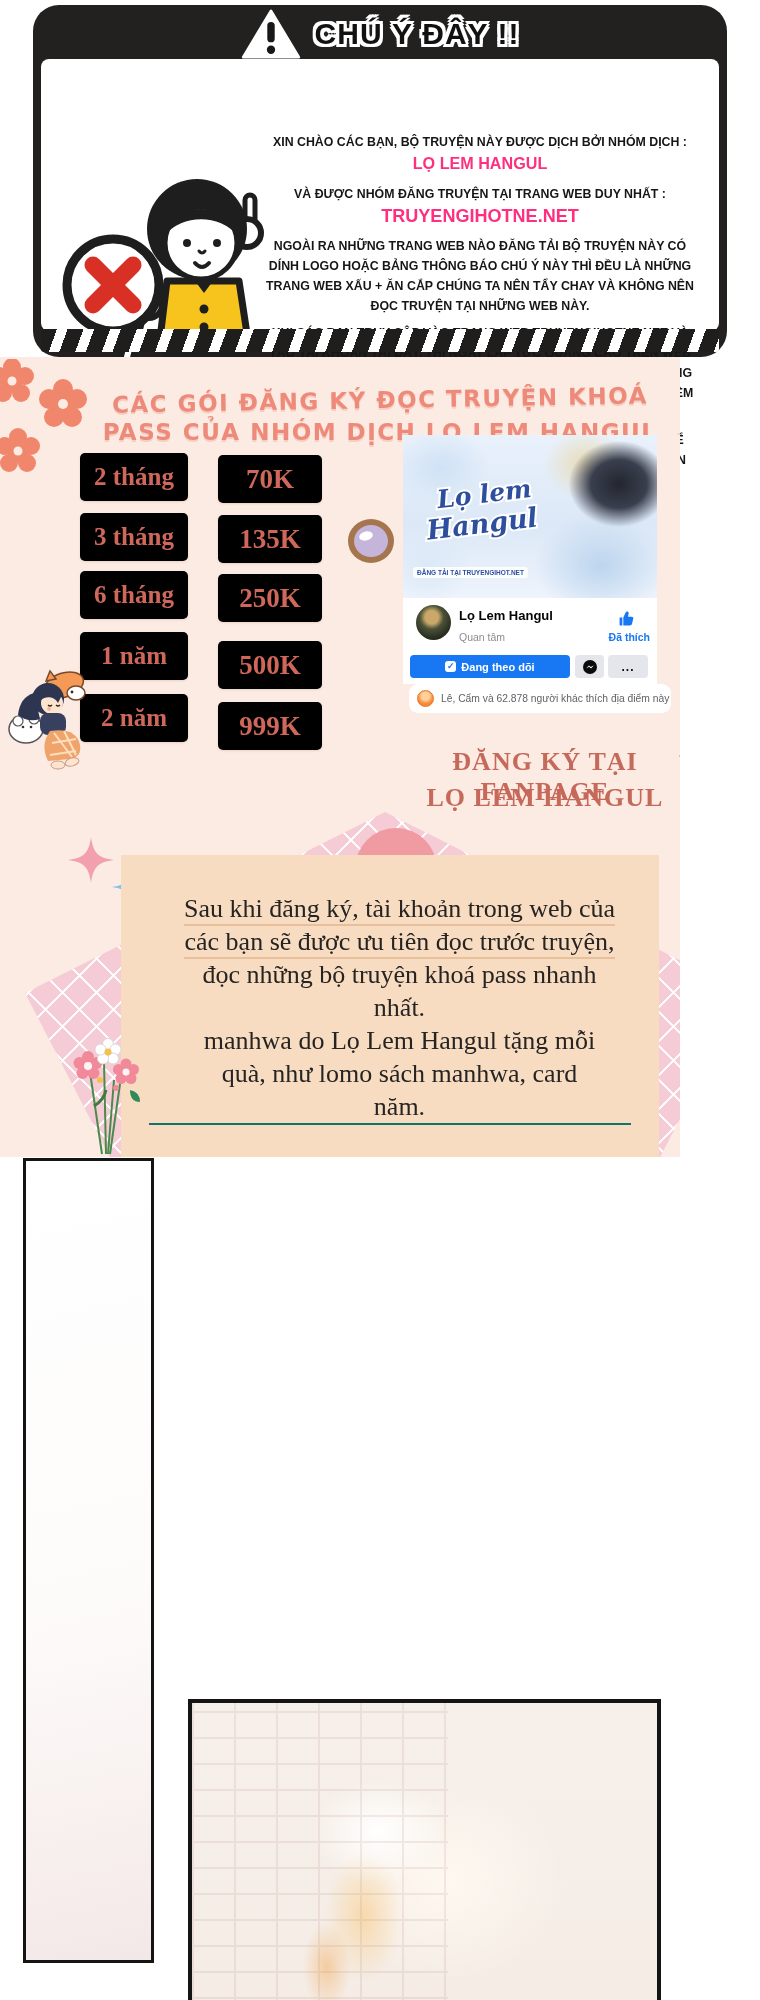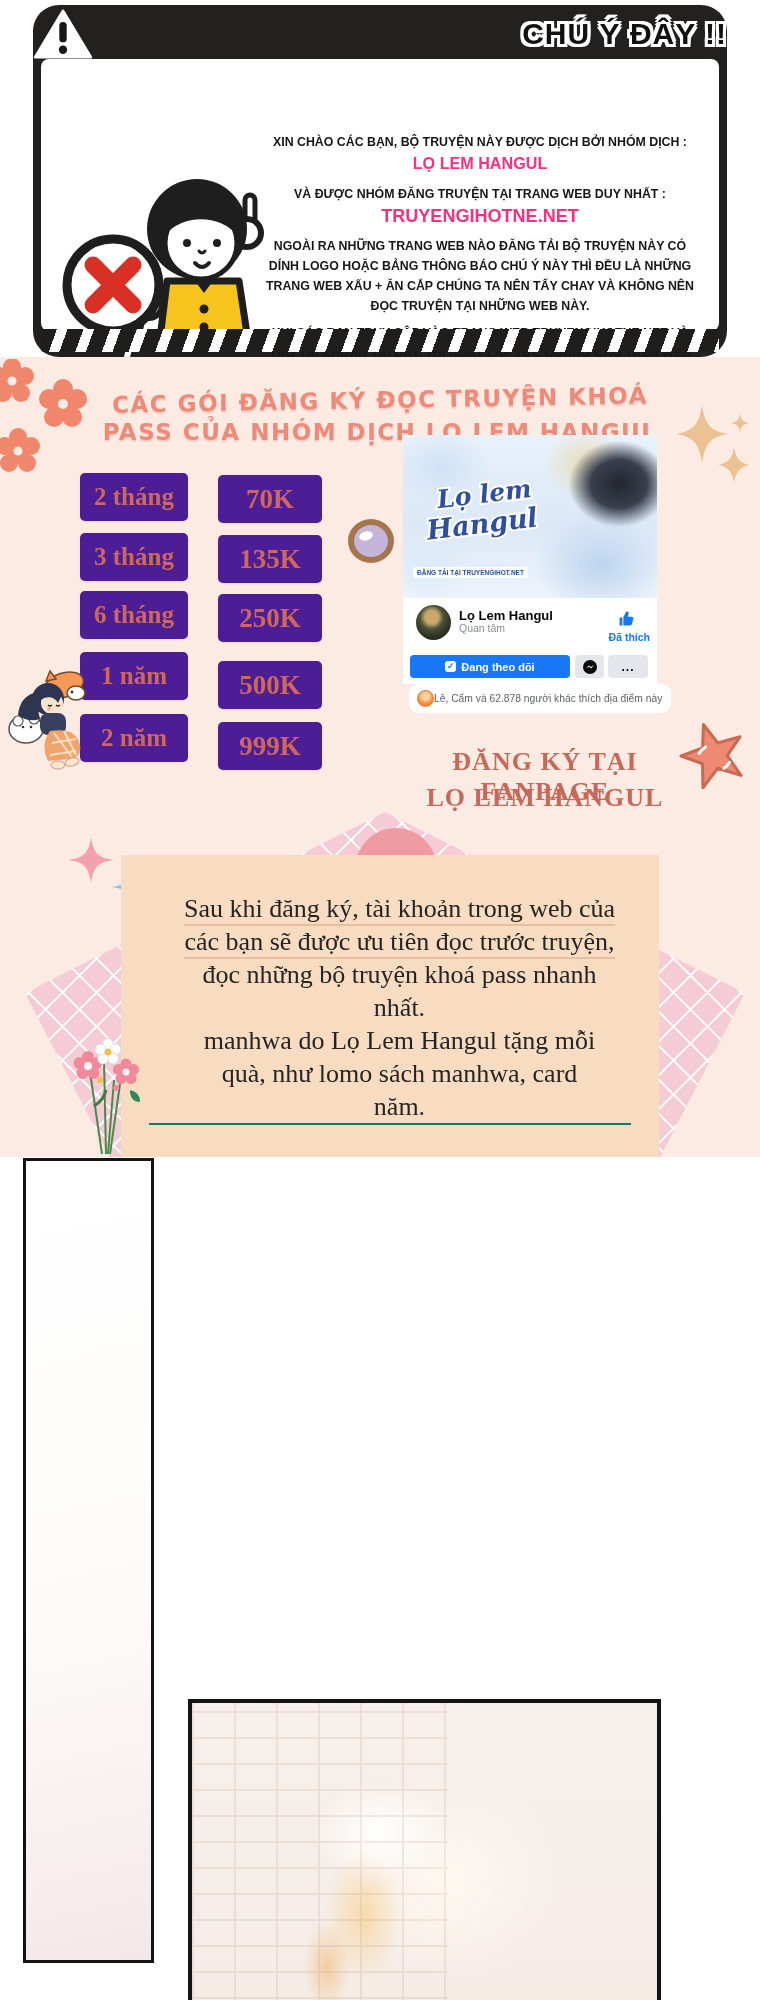--- a/index.html
+++ b/index.html
@@ -3,82 +3,82 @@
 <meta charset="utf-8">
 <style>
   html,body{margin:0;padding:0;background:#ffffff;}
   .page{position:relative;width:760px;height:2000px;margin:0 auto;overflow:hidden;
         background:#ffffff;font-family:"Liberation Sans",sans-serif;}
 
   
   .notice{position:absolute;left:33px;top:5px;width:694px;height:352px;
           background:#232020;border-radius:26px;}
   .notice-header{position:absolute;left:0;top:2px;width:100%;height:54px;
-                 display:flex;align-items:center;justify-content:space-between;gap:14px;}
+                 display:flex;align-items:center;justify-content:center;gap:14px;}
   .warn-tri{width:60px;height:50px;}
   .notice-title{color:#111;font-size:30px;font-weight:bold;letter-spacing:1px;
         text-shadow:-3px -3px 0 #fff,3px -3px 0 #fff,-3px 3px 0 #fff,3px 3px 0 #fff,
                     0 -3px 0 #fff,0 3px 0 #fff,-3px 0 0 #fff,3px 0 0 #fff;}
   .notice-white{position:absolute;left:8px;right:8px;top:54px;height:272px;
                 background:#ffffff;border-radius:8px;padding-left:16px;}
   .boy-svg{position:absolute;left:8px;top:118px;width:250px;height:228px;}
   .notice-text{position:absolute;left:212px;right:12px;top:72px;text-align:center;
                transform:scaleX(.95);transform-origin:center;}
   .notice-text p{margin:0 0 7px 0;font-weight:bold;font-size:13px;line-height:20px;color:#161616;}
   .notice-text .p1{line-height:22px;}
   .pink{color:#ff2f7f;font-size:17px;}
   .pink.big{font-size:19px;}
   .red{color:#e23b3b;font-size:13.5px;line-height:21px;}
   .stripes{position:absolute;left:8px;right:8px;bottom:5px;height:23px;border-radius:3px;
            background:repeating-linear-gradient(110deg,#201d1d 0 15px,#ffffff 15px 25px);}
 
   
-  .promo{position:absolute;left:0;top:357px;width:760px;height:800px;
+  .promo{position:absolute;left:0;top:357px;width:680px;height:800px;
          background:#fcebe2;overflow:hidden;}
   .abs{position:absolute;}
   .promo-title{position:absolute;left:70px;width:620px;text-align:center;
         color:#ee8a7a;font-weight:bold;font-family:"DejaVu Sans",sans-serif;
         letter-spacing:1.5px;font-size:23px;text-shadow:0 2px 0 rgba(222,122,102,.25);}
   .pt1{top:30px;transform:rotate(-1deg);}
   .pt2{top:62px;}
-  .plan-box{position:absolute;background:#4c1d95;border-radius:5px;
+  .plan-box{position:absolute;background:#000000;border-radius:5px;
         box-shadow:0 1px 2px rgba(190,140,120,.25);text-align:center;
-        font-family:"Liberation Serif",serif;font-weight:bold;color:#cf685a;margin-top:20px;}
+        font-family:"Liberation Serif",serif;font-weight:bold;color:#cf685a;}
   .plan-d{left:80px;width:108px;height:48px;line-height:48px;font-size:25px;}
   .plan-p{left:218px;width:104px;height:48px;line-height:48px;font-size:27px;}
   .d1{top:96px}.d2{top:156px}.d3{top:214px}.d4{top:275px}.d5{top:337px}
   .v1{top:98px}.v2{top:158px}.v3{top:217px}.v4{top:284px}.v5{top:345px}
 
   
   .fb-cover{position:absolute;left:403px;top:78px;width:254px;height:163px;overflow:hidden;
      background:
        radial-gradient(70px 60px at 85% 30%,#23262f 0%,#3a3f4e 40%,rgba(58,63,78,0) 72%),
        radial-gradient(60px 50px at 72% 18%,#e9dcb6 0%,rgba(233,220,182,0) 70%),
        radial-gradient(90px 70px at 78% 80%,#bcd5ee 0%,rgba(188,213,238,0) 75%),
        radial-gradient(70px 55px at 15% 20%,#cfe2f5 0%,rgba(207,226,245,0) 70%),
        radial-gradient(60px 60px at 10% 80%,#dbe9f8 0%,rgba(219,233,248,0) 70%),
        linear-gradient(180deg,#e9f1fb 0%,#dcE8f7 55%,#eef4fc 100%);}
   .fb-info{position:absolute;left:403px;top:241px;width:254px;height:86px;background:#ffffff;}
   .fb-avatar{position:absolute;left:13px;top:7px;width:35px;height:35px;border-radius:50%;
      background:radial-gradient(circle at 45% 35%,#c9a86a 0 22%,#4a5138 40%,#23281c 75%);}
   .fb-name{position:absolute;left:56px;top:10px;font-size:13px;font-weight:bold;color:#050505;}
-  .fb-meta{position:absolute;left:56px;top:24px;font-size:10.5px;color:#8a8d91;}
+  .fb-meta{position:absolute;left:56px;top:33px;font-size:10.5px;color:#8a8d91;}
   .fb-like-ic{position:absolute;right:22px;top:12px;width:17px;height:17px;}
   .fb-liked{position:absolute;right:7px;top:33px;font-size:10.5px;font-weight:bold;color:#1877f2;}
   .fb-btn{position:absolute;top:57px;height:23px;border-radius:4px;border:none;
           font-family:"Liberation Sans",sans-serif;}
   .fb-follow{left:7px;width:160px;background:#1877f2;color:#fff;font-size:11px;font-weight:bold;
           display:flex;align-items:center;justify-content:center;gap:5px;}
   .fb-follow .chk{display:inline-block;width:11px;height:11px;border-radius:3px;background:#fff;
           color:#1877f2;font-size:9px;line-height:11px;text-align:center;font-weight:bold;}
   .fb-msg{left:172px;width:29px;background:#e4e6eb;display:flex;align-items:center;justify-content:center;}
   .fb-more{left:205px;width:40px;background:#e4e6eb;color:#050505;font-size:12px;font-weight:bold;
           letter-spacing:1px;line-height:20px;text-align:center;}
   .fb-likes{position:absolute;left:409px;top:327px;width:262px;height:29px;background:#ffffff;
-          border-radius:9px;display:flex;align-items:center;padding:0 8px;box-sizing:border-box;}
+          border-radius:9px;display:flex;align-items:center;gap:7px;padding:0 8px;box-sizing:border-box;}
   .react{width:17px;height:17px;border-radius:50%;flex:0 0 auto;
          background:radial-gradient(circle at 50% 35%,#ffd29b 0 30%,#f78d3e 60%,#ef7d2c 100%);
          border:1px solid #e8762a;box-sizing:border-box;}
   .fb-likes span{font-size:10.3px;color:#606266;white-space:nowrap;}
 
   .fanpage-note{position:absolute;left:395px;width:300px;text-align:center;
         font-family:"Liberation Serif",serif;font-weight:bold;color:#c5695a;letter-spacing:1px;}
   .fn1{top:390px;font-size:26px;}
   .fn2{top:426px;font-size:26px;}
 

